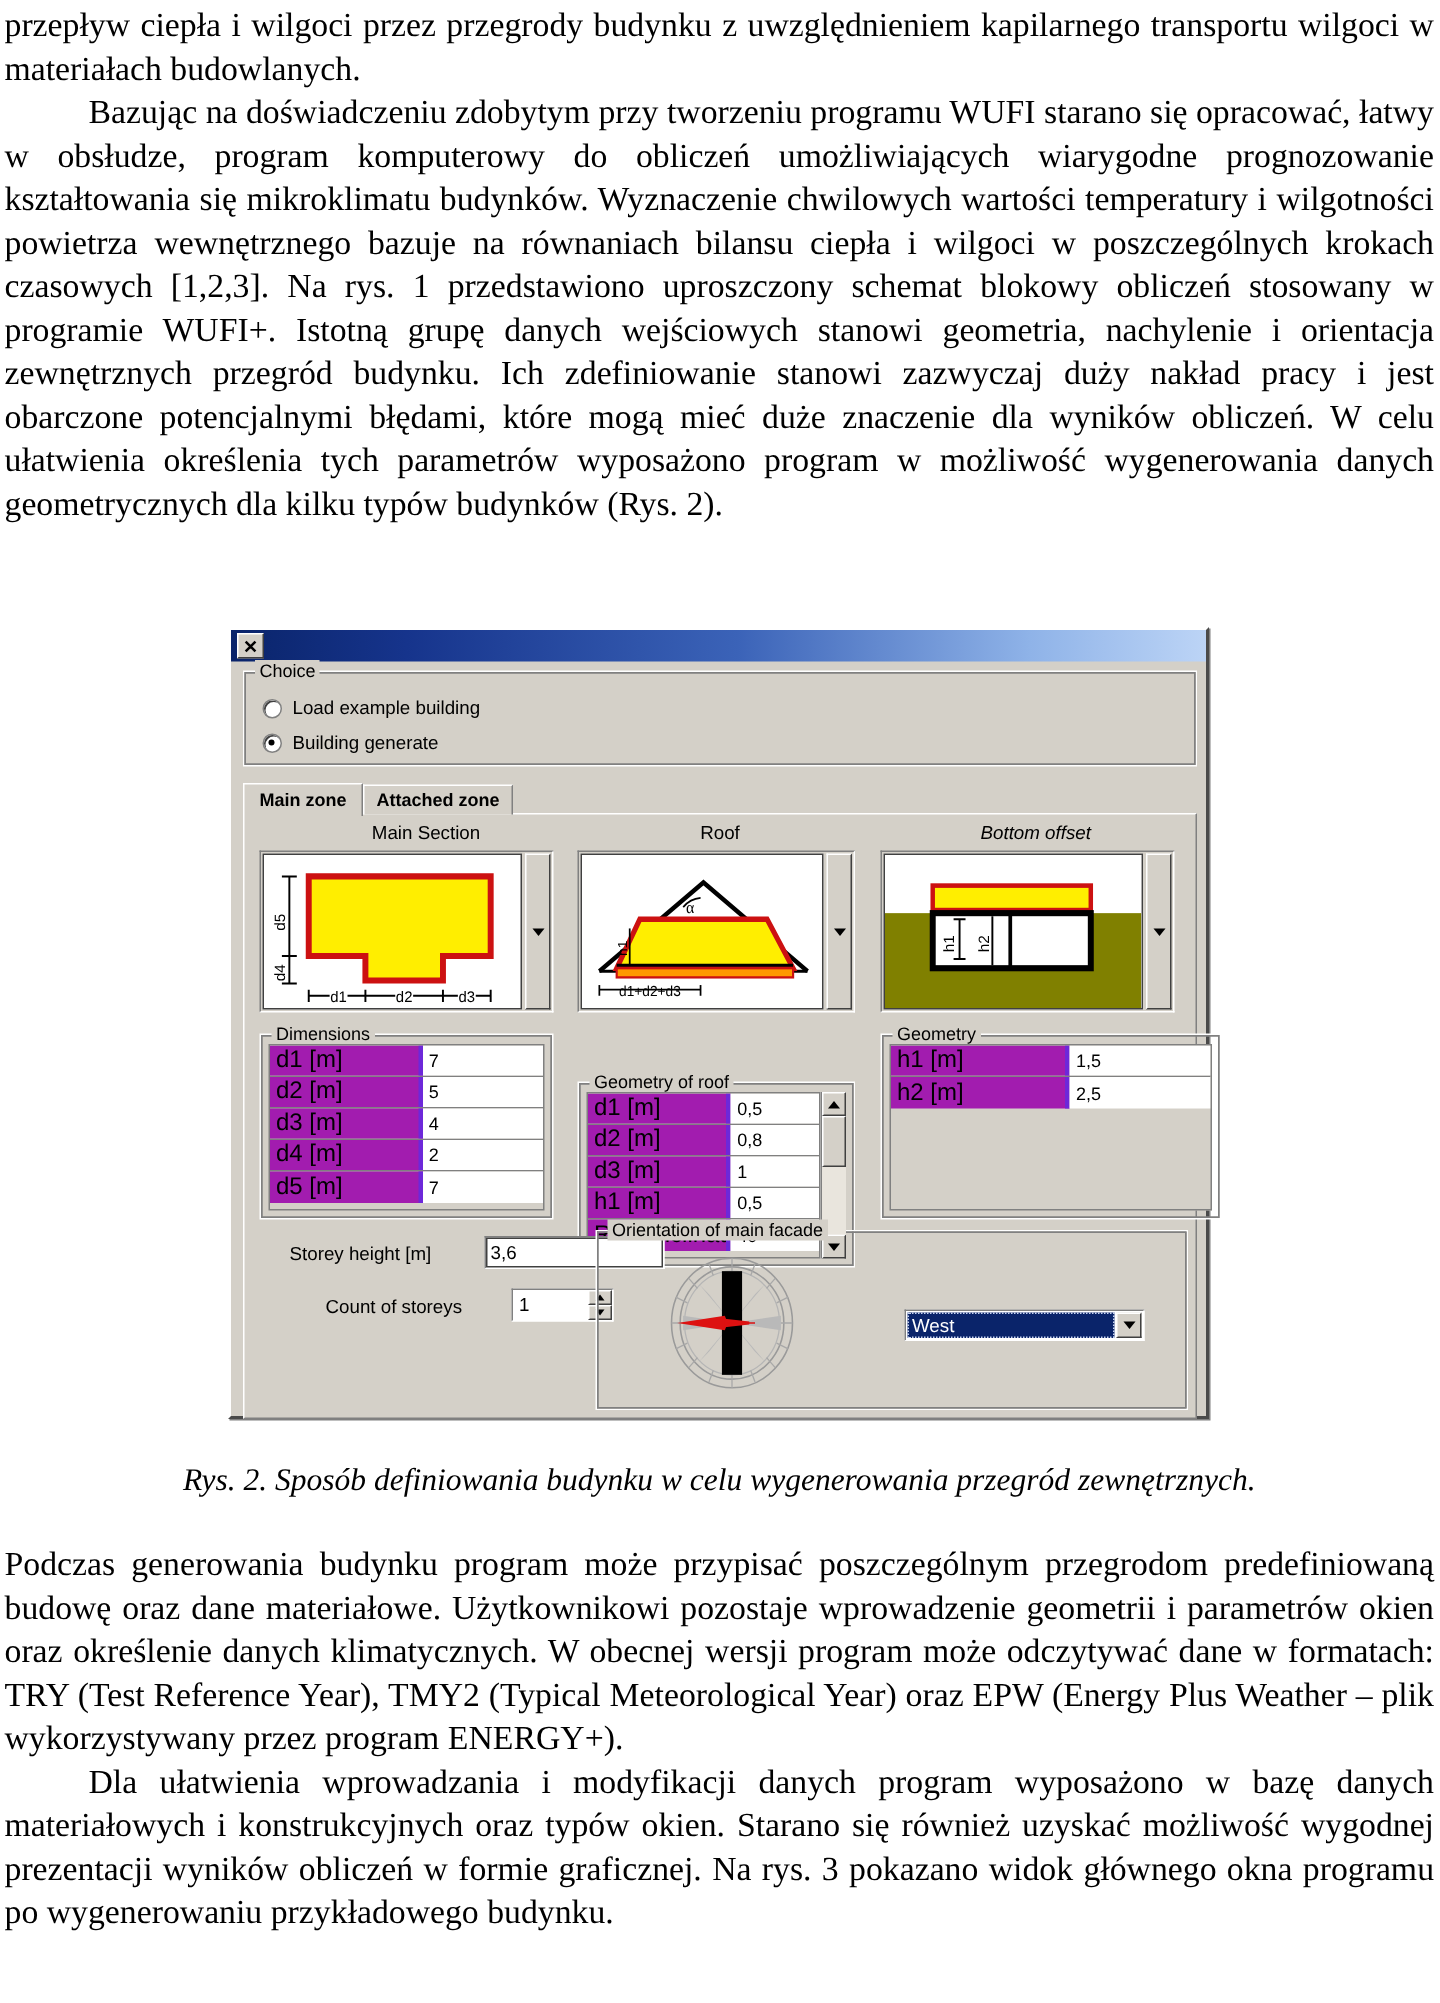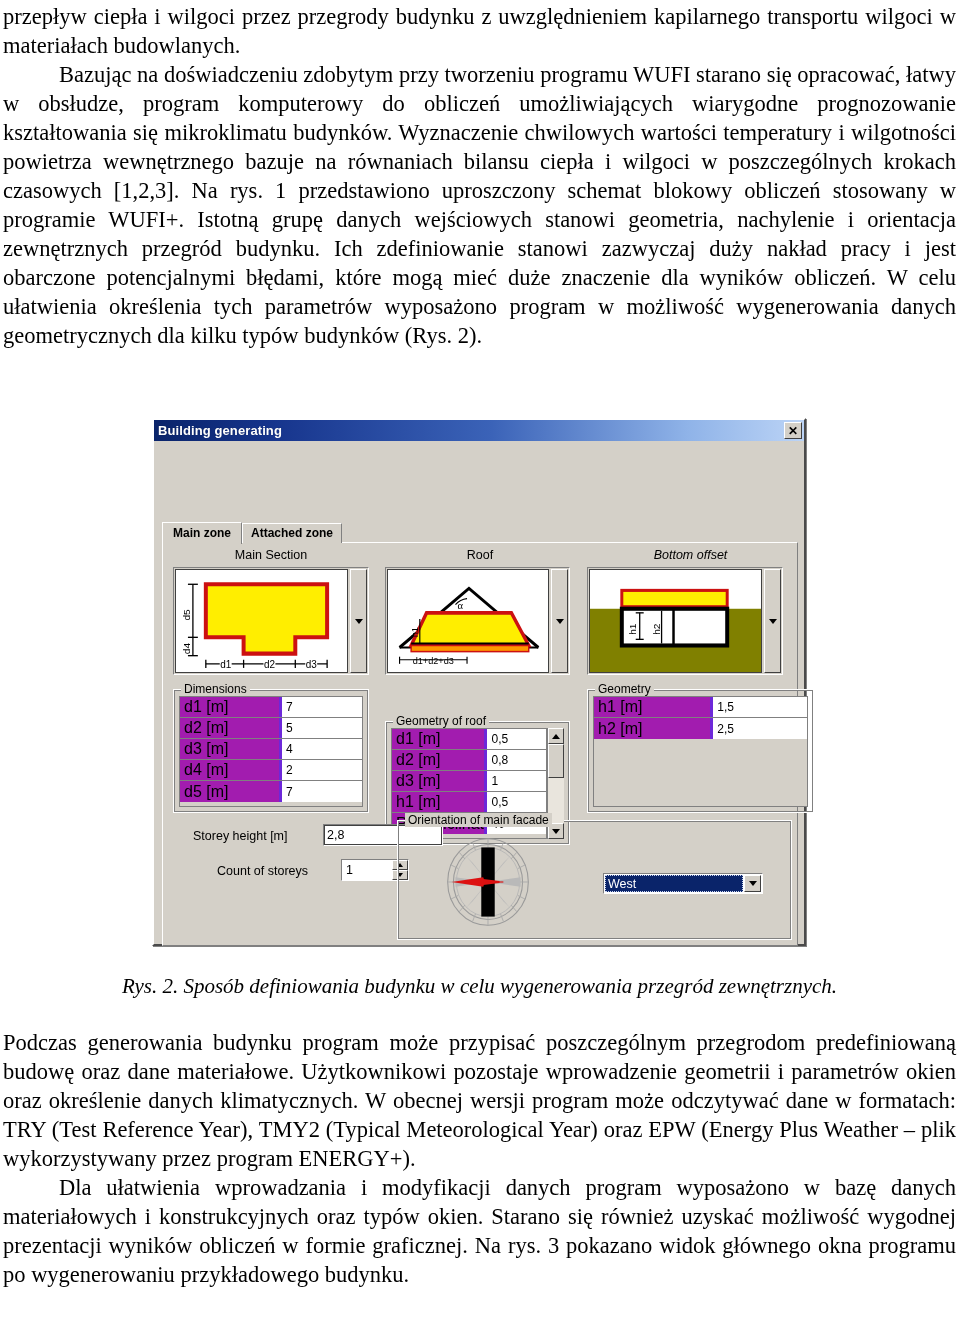--- a/index.html
+++ b/index.html
@@ -490,35 +490,46 @@
 <div class="doc">
 
   <div class="block-top">
     <p class="body-text">przepływ ciepła i wilgoci przez przegrody budynku z uwzględnieniem kapilarnego transportu wilgoci w materiałach budowlanych.</p>
     <p class="body-text indent">Bazując na doświadczeniu zdobytym przy tworzeniu programu WUFI starano się opracować, łatwy w obsłudze, program komputerowy do obliczeń umożliwiających wiarygodne prognozowanie kształtowania się mikroklimatu budynków. Wyznaczenie chwilowych wartości temperatury i wilgotności powietrza wewnętrznego bazuje na równaniach bilansu ciepła i wilgoci w poszczególnych krokach czasowych [1,2,3]. Na rys. 1 przedstawiono uproszczony schemat blokowy obliczeń stosowany w programie WUFI+. Istotną grupę danych wejściowych stanowi geometria, nachylenie i orientacja zewnętrznych przegród budynku. Ich zdefiniowanie stanowi zazwyczaj duży nakład pracy i jest obarczone potencjalnymi błędami, które mogą mieć duże znaczenie dla wyników obliczeń. W celu ułatwienia określenia tych parametrów wyposażono program w możliwość wygenerowania danych geometrycznych dla kilku typów budynków (Rys. 2).</p>
   </div>
 
   <div class="dialog">
 
     <div class="titlebar">
-      <span class="titlebar-text">Building generating</span>
       <div class="close-btn">✕</div>
     </div>
 
     <div class="dlg-body">
 
+      <div class="group" id="choice-group">
+        <div class="group-inner"></div>
+        <span class="group-title">Choice</span>
+        <div class="radio-row" style="left:12px; top:17px;">
+          <span class="radio"></span>
+          <span>Load example building</span>
+        </div>
+        <div class="radio-row" style="left:12px; top:40px;">
+          <span class="radio checked"></span>
+          <span>Building generate</span>
+        </div>
+      </div>
 
       <div class="tabstrip">
         <div class="tab active">Main zone</div>
         <div class="tab inactive">Attached zone</div>
       </div>
 
       <div class="tabpage">
 
-        <div class="col-head" style="left:8px; top:5px; width:200px;">Main Section</div>
+        <div class="col-head" style="left:21px; top:5px; width:200px;">Main Section</div>
         <div class="col-head" style="left:222px; top:5px; width:190px;">Roof</div>
         <div class="col-head" style="left:430px; top:5px; width:195px;font-style:italic;">Bottom offset</div>
 
         <div class="preview-wrap" style="left:10px; top:24px; width:196px; height:108px;">
           <div class="preview-canvas">
             <svg width="100%" height="100%" viewBox="0 0 172 100" preserveAspectRatio="none">
               <polygon points="30,14 152,14 152,66 120,66 120,82 68,82 68,66 30,66" fill="#ffee00" stroke="#cc1111" stroke-width="4" stroke-linejoin="miter"></polygon>
 
               <line x1="17" y1="14" x2="17" y2="66" stroke="#000" stroke-width="1.3"></line>
               <line x1="12" y1="14" x2="22" y2="14" stroke="#000" stroke-width="1.3"></line>
@@ -674,21 +685,21 @@
               <div class="grid-value">1,5</div>
             </div>
             <div class="grid-row">
               <div class="grid-label">h2 [m]</div>
               <div class="grid-value">2,5</div>
             </div>
           </div>
         </div>
 
         <span class="field-label" style="left:30px; top:286px;">Storey height [m]</span>
-        <div class="textbox" style="left:160px; top:281px; width:120px; height:22px;">2,8</div>
+        <div class="textbox" style="left:160px; top:281px; width:120px; height:22px;">3,6</div>
 
         <span class="field-label" style="left:54px; top:321px;">Count of storeys</span>
         <div class="spinner" style="left:178px; top:316px; width:68px; height:22px;">
           <div class="sp-val">1</div>
           <div class="sp-btns">
             <div class="sp-b">
                 <span class="arrow-up"></span>
               </div>
             <div class="sp-b">
                 <span class="arrow-down"></span>

